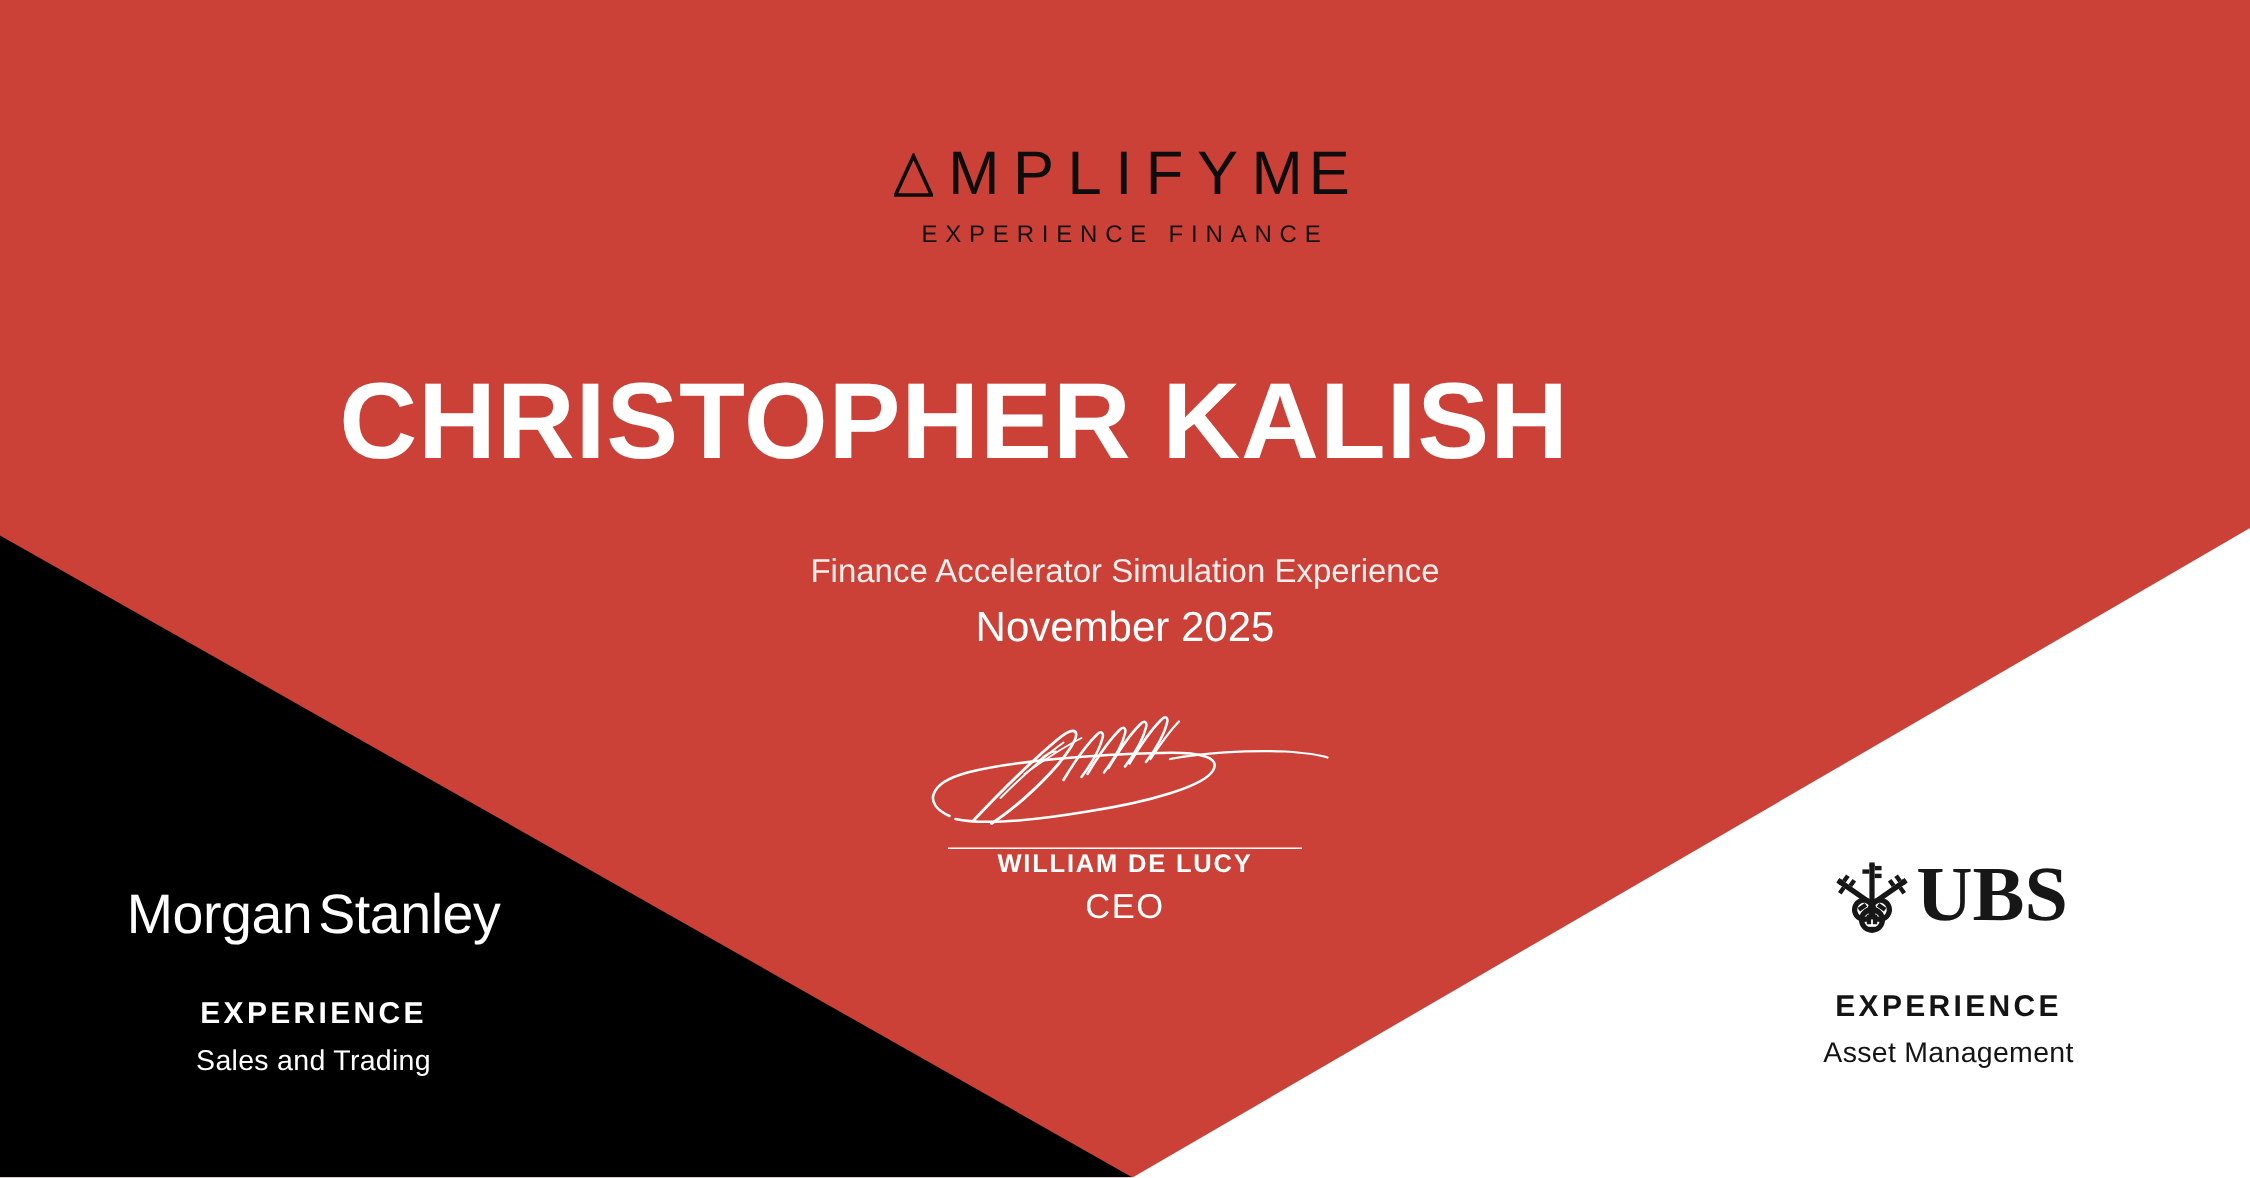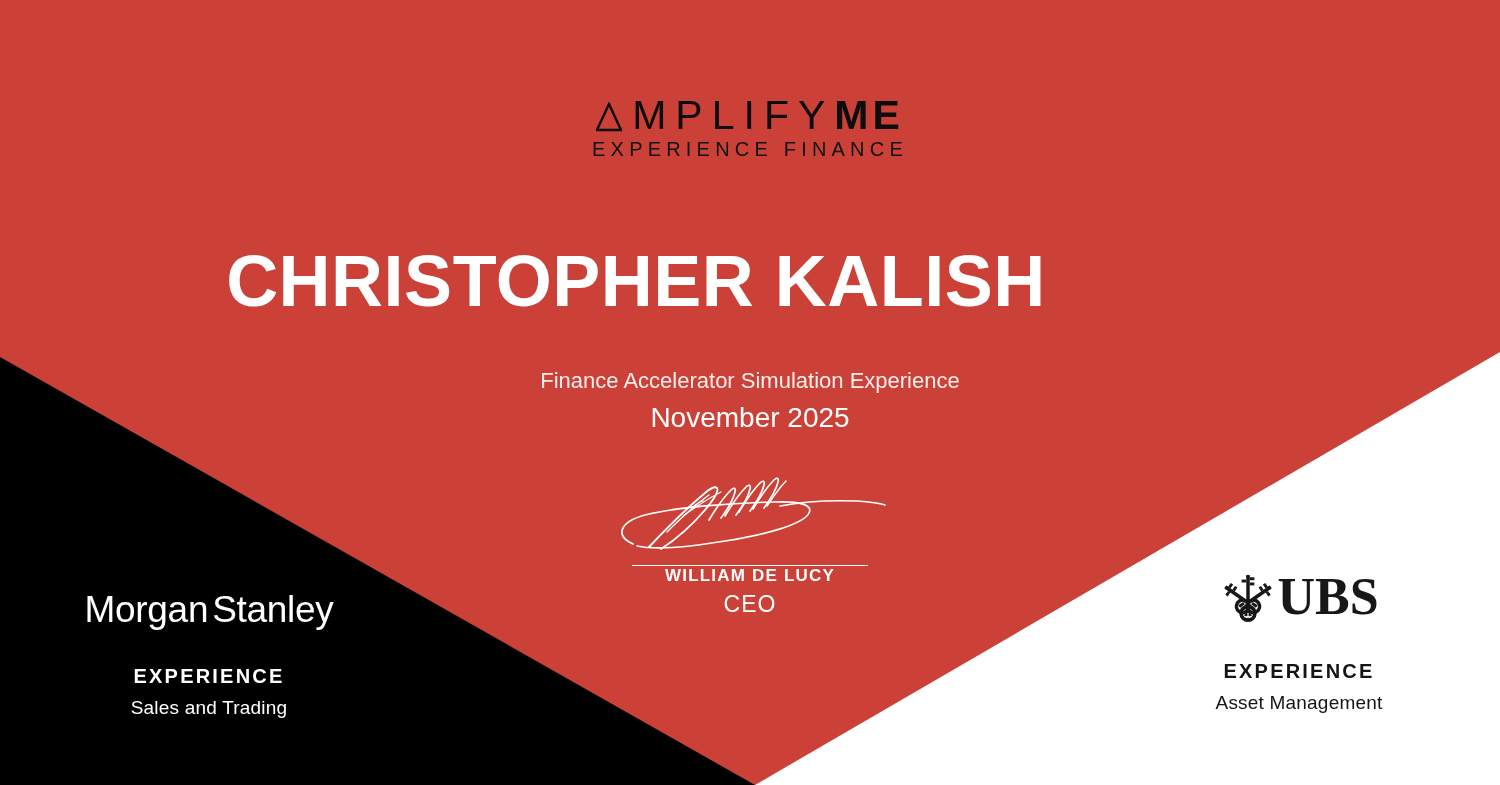--- a/index.html
+++ b/index.html
@@ -48,25 +48,26 @@
     height: 30px;
     vertical-align: -3px;
     margin-right: 10px;
   }
   .logo-a svg { display: block; }
   .logo-amplify {
     font-weight: 400;
     letter-spacing: 9px;
   }
   .logo-me {
-    font-weight: 700;
+    font-weight: 400;
     letter-spacing: 4px;
   }
   .logo-tagline {
-    font-size: 20px;
+    margin-top: 10px;
+    font-size: 16px;
     font-weight: 400;
     letter-spacing: 5.2px;
     color: #121212;
   }
 
   
   .recipient-name {
     position: absolute;
     top: 238px;
     left: 0;

